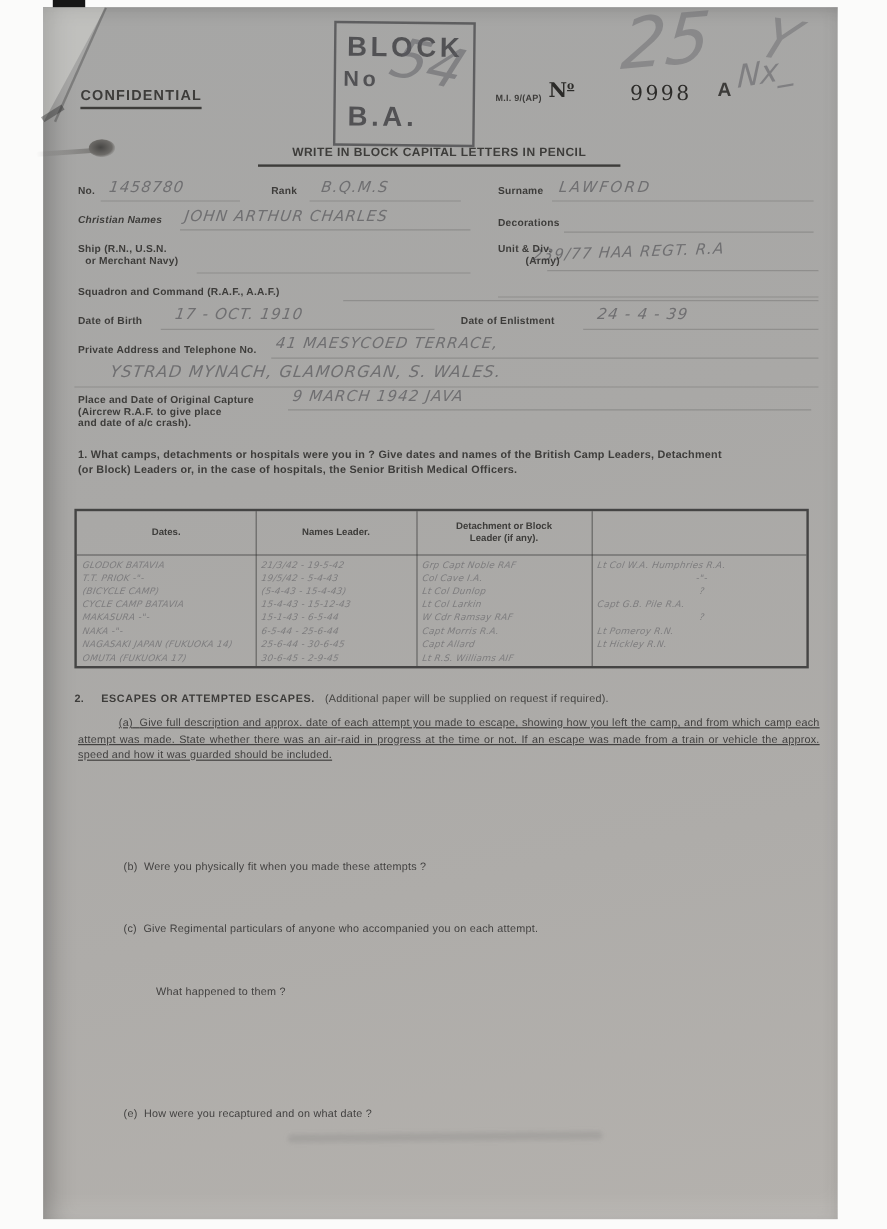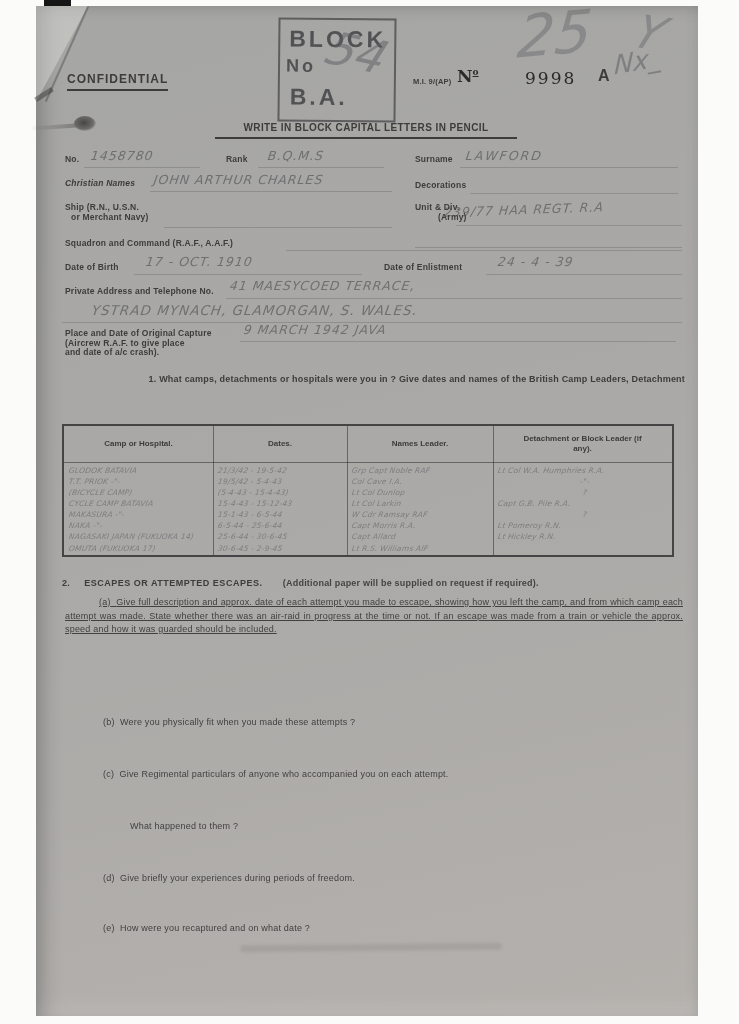--- a/index.html
+++ b/index.html
@@ -122,31 +122,31 @@
   <div class="fline" style="left:190px;top:291px;width:456px;"></div>
   <div class="abs hw" style="left:56px;top:296px;font-size:13.5px;">YSTRAD MYNACH,  GLAMORGAN,   S. WALES.</div>
   <div class="fline" style="left:26px;top:315px;width:620px;"></div>
 
   <div class="abs lbl" style="left:29px;top:322px;">Place and Date of Original Capture</div>
   <div class="abs lbl" style="left:29px;top:332px;">(Aircrew R.A.F. to give place</div>
   <div class="abs lbl" style="left:29px;top:341px;">and date of a/c crash).</div>
   <div class="abs hw" style="left:208px;top:316px;">9 MARCH 1942    JAVA</div>
   <div class="fline" style="left:204px;top:334px;width:436px;"></div>
 
-  <div class="abs q" style="left:29px;top:368px;white-space:normal;width:620px;line-height:1.3;text-align:right;">
+  <div class="abs q" style="left:29px;top:368px;white-space:normal;width:620px;line-height:1.3;">
     <div>1.    What camps, detachments or hospitals were you in ?    Give dates and names of the British Camp Leaders, Detachment</div>
+    <div>(or Block) Leaders or, in the case of hospitals, the Senior British Medical Officers.</div>
   </div>
 
   <div class="ftable">
     <div class="vline" style="left:149px;"></div>
     <div class="vline" style="left:283px;"></div>
     <div class="vline" style="left:429px;"></div>
     <div class="hline" style="top:36px;"></div>
     <div class="thead">
-      <div class="th">Camp or Hospital.</div>
       <div class="th">Dates.</div>
       <div class="th">Names Leader.</div>
       <div class="th" style="padding:2px 30px;">Detachment or Block Leader (if any).</div>
     </div>
     <div class="trow" style="top:40px;">
       <div class="td">GLODOK  BATAVIA</div>
       <div class="td">21/3/42 - 19-5-42</div>
       <div class="td">Grp Capt Noble RAF</div>
       <div class="td">Lt Col W.A. Humphries R.A.</div>
     </div>
@@ -190,36 +190,33 @@
       <div class="td">OMUTA (FUKUOKA 17)</div>
       <div class="td">30-6-45 - 2-9-45</div>
       <div class="td">Lt R.S. Williams AIF</div>
       <div class="td"></div>
     </div>
   </div>
 
   <div class="abs" style="left:26px;top:566px;">
     <span class="q">2.</span>
     <span class="q" style="margin-left:10px;letter-spacing:.5px;margin-top:23px;">ESCAPES OR ATTEMPTED ESCAPES.</span>
-    <span class="q" style="margin-left:16px;font-weight:700;color:#454442;text-align:center;">(Additional paper will be supplied on request if required).</span>
+    <span class="q" style="margin-left:4px;font-weight:400;color:#454442;text-align:center;">(Additional paper will be supplied on request if required).</span>
   </div>
   <div class="abs q" style="left:29px;top:590px;width:618px;white-space:normal;text-align:justify;text-indent:34px;font-weight:400;color:#424140;text-decoration:underline;">
     <span>(a)</span>&nbsp;&nbsp;<span>Give full description and approx. date of each attempt you made to escape, showing how you left the camp, and from which camp each attempt was made.   State whether there was an air-raid in progress at the time or not.   If an escape was made from a train or vehicle the approx. speed and how it was guarded should be included.</span>
   </div>
 
   <div class="abs q" style="left:67px;top:710px;font-weight:400;color:#424140;">
     <span>(b)</span>&nbsp;&nbsp;<span>Were you physically fit when you made these attempts ?</span>
   </div>
   <div class="abs q" style="left:67px;top:762px;font-weight:400;color:#424140;">
     <span>(c)</span>&nbsp;&nbsp;<span>Give Regimental particulars of anyone who accompanied you on each attempt.</span>
   </div>
   <div class="abs q" style="left:94px;top:814px;font-weight:400;color:#424140;">What happened to them ?</div>
-  <div class="abs q" style="left:67px;top:866px;font-weight:400;color:#424140;">
-    <span>(d)</span>&nbsp;&nbsp;<span>Give briefly your experiences during periods of freedom.</span>
-  </div>
   <div class="abs q" style="left:67px;top:916px;font-weight:400;color:#424140;">
     <span>(e)</span>&nbsp;&nbsp;<span>How were you recaptured and on what date ?</span>
   </div>
 
   <div class="smudge" style="left:204px;top:938px;width:262px;height:7px;transform:rotate(-.6deg);"></div>
 
   <div class="abs lbl" style="left:598px;top:1028px;font-size:10px;letter-spacing:.5px;">P.T.O.</div>
 
 </div>
 

